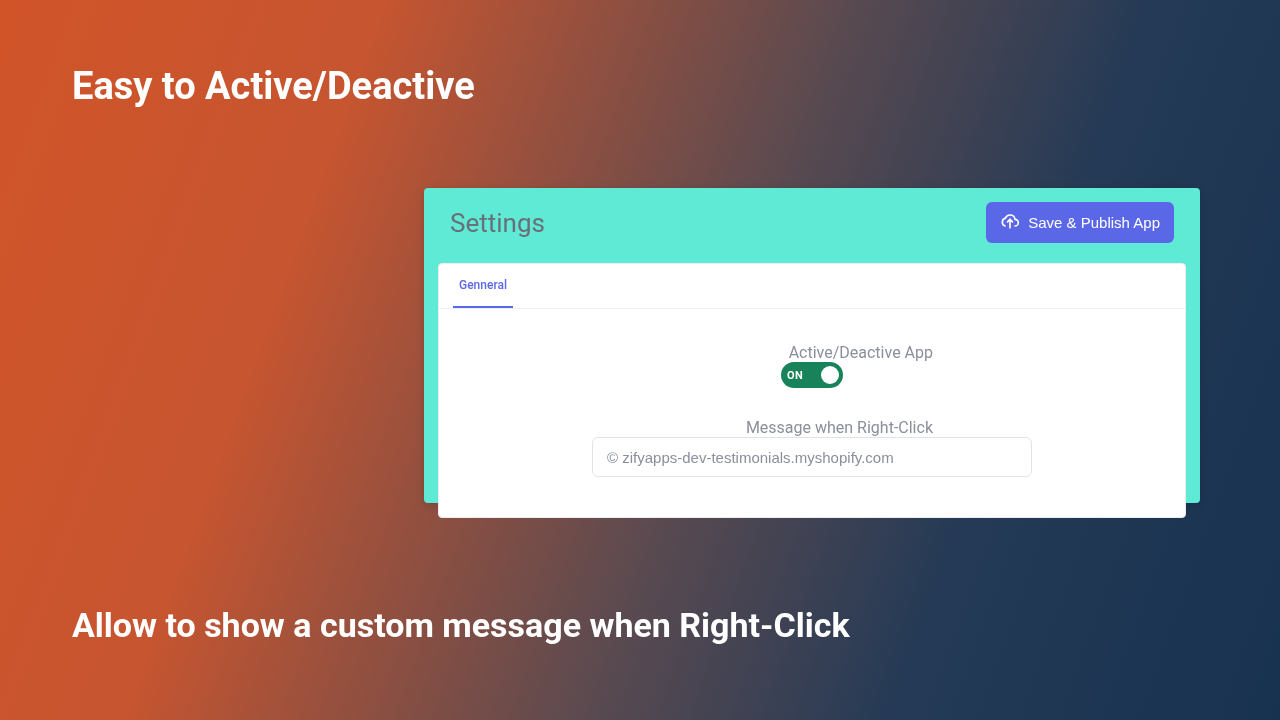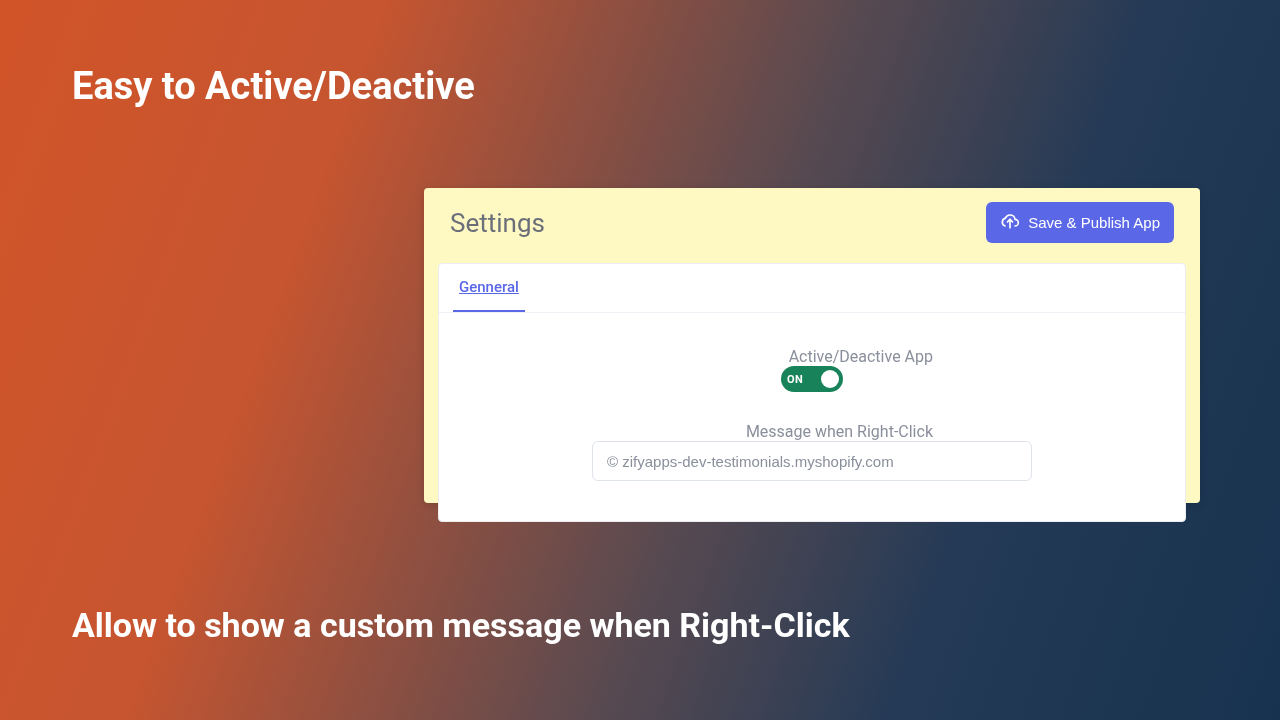--- a/index.html
+++ b/index.html
@@ -24,21 +24,21 @@
   color: #ffffff;
   font-weight: 700;
   font-size: 34px;
 }
 .panel {
   position: absolute;
   top: 188px;
   left: 424px;
   width: 776px;
   height: 315px;
-  background: #fef9c3;
+  background: #5eead4;
   border-radius: 4px;
   box-shadow: 0 2px 8px rgba(0,0,0,0.15);
   padding: 0;
 }
 .panel-header {
   display: flex;
   align-items: center;
   justify-content: space-between;
   padding: 14px 26px 8px 26px;
 }
@@ -68,25 +68,24 @@
   border: 1px solid #ececf1;
 }
 .tab-row {
   border-bottom: 1px solid #eceff4;
   padding: 0 14px;
 }
 .tab {
   display: inline-block;
   padding: 14px 6px;
   color: #5a68e7;
-  font-size: 15px;
+  font-size: 12px;
   font-weight: 500;
   border-bottom: 2px solid #5a68e7;
   cursor: pointer;
-  text-decoration: underline;
 }
 .card-body {
   padding: 34px 20px 40px 20px;
 }
 .row {
   display: flex;
   align-items: center;
   margin-bottom: 30px;
   flex-direction: column;
 }

